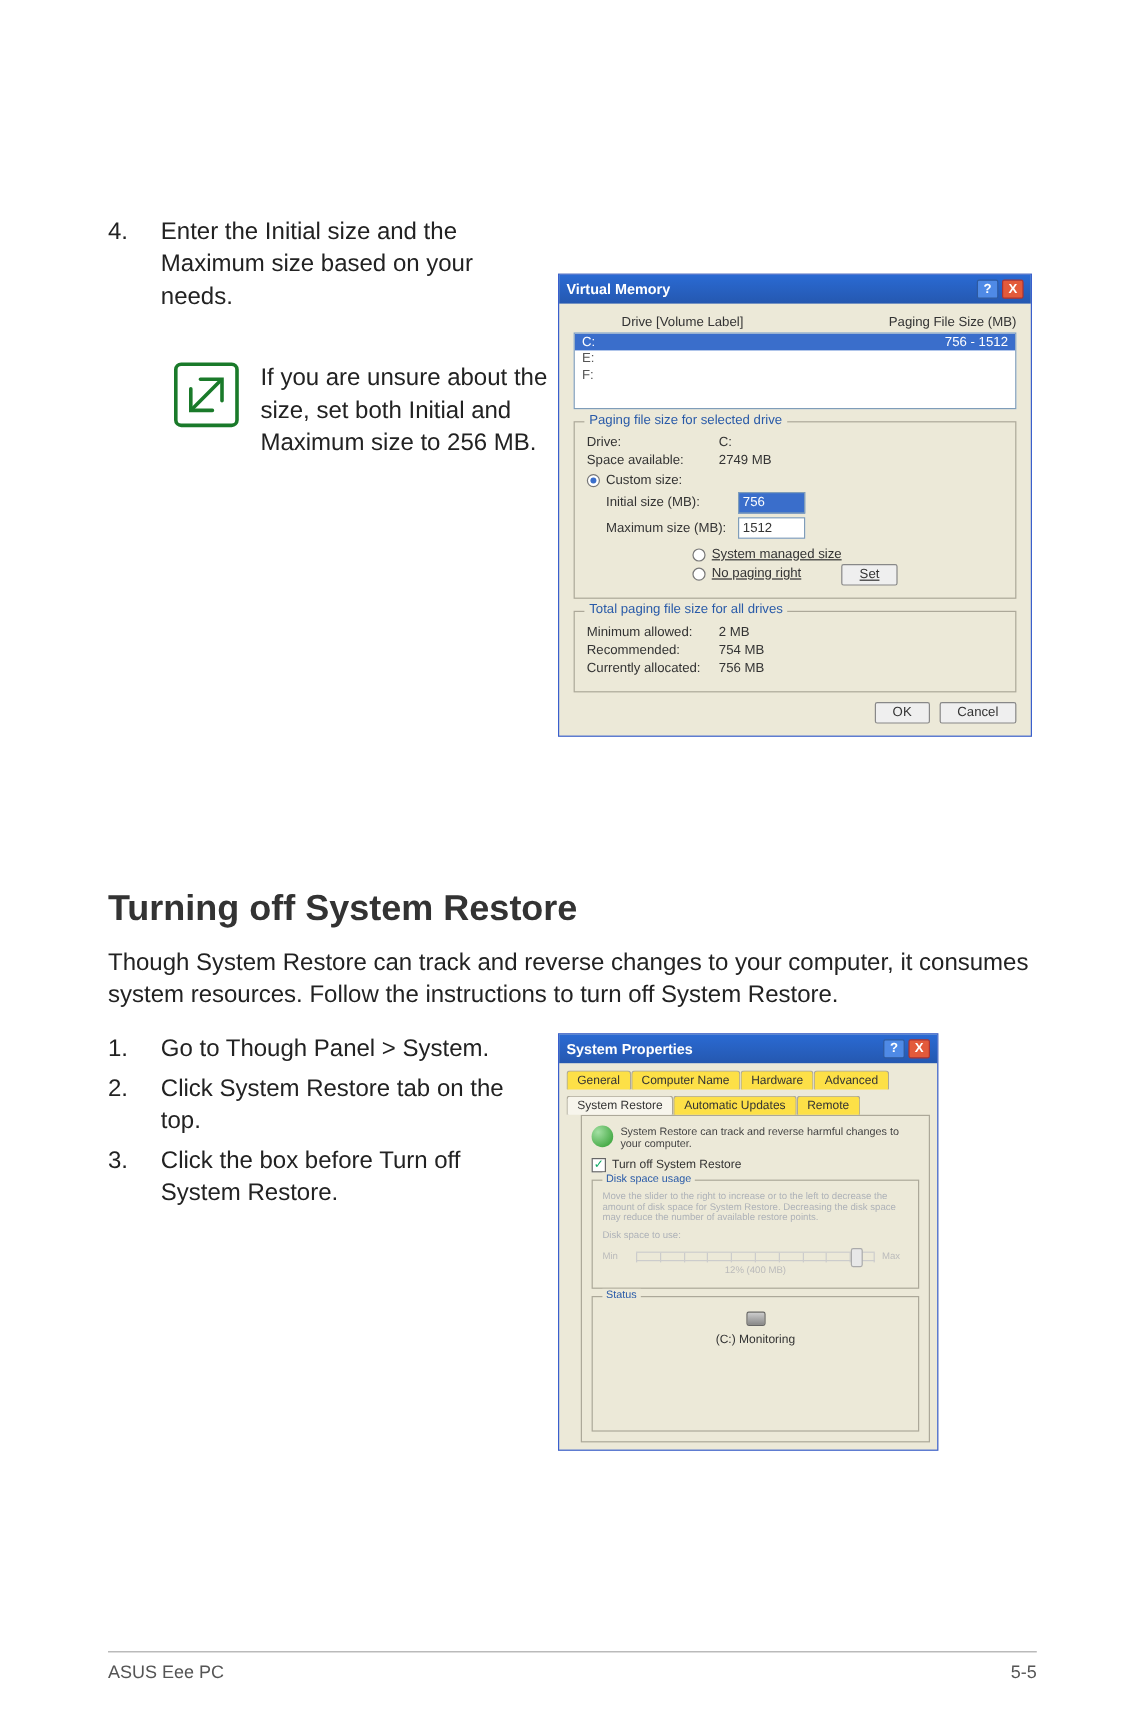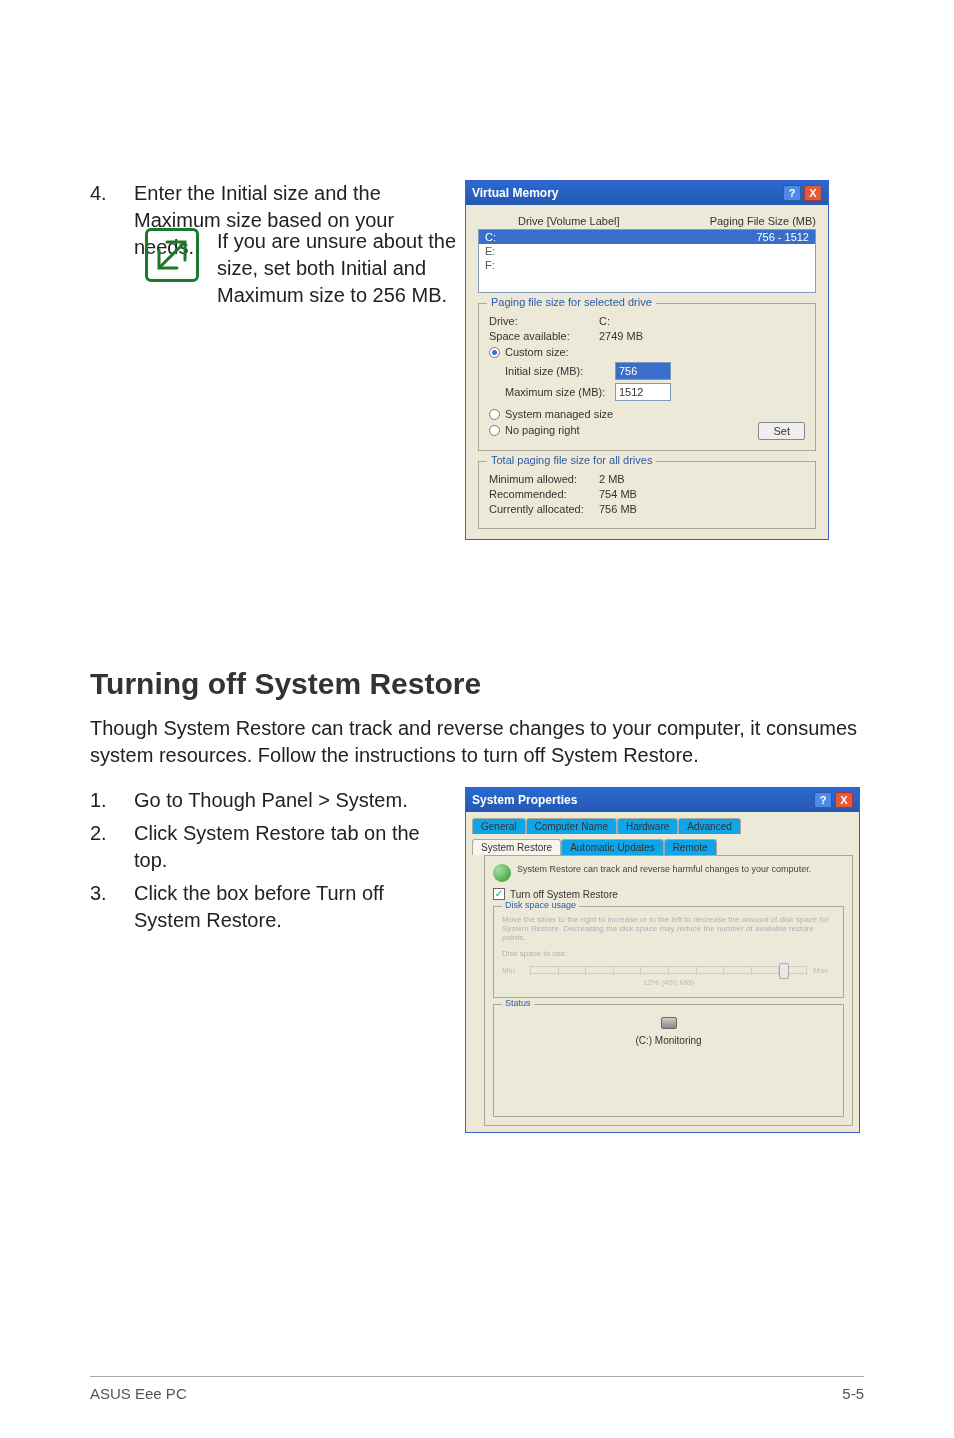--- a/index.html
+++ b/index.html
@@ -167,21 +167,21 @@
   .tabs {
     display: flex;
     margin: 6px 6px 0 6px;
     gap: 0;
     font-size: 10px;
     flex-wrap: wrap;
   }
   .tab {
     border: 1px solid #aca899;
     border-bottom: none;
-    background: #0ea5e9;
+    background: #fde047;
     padding: 2px 8px;
     margin-right: 0;
     color: #333;
     position: relative;
     border-radius: 3px 3px 0 0;
   }
   .tab.row2 { margin-top:-1px; }
   .tab.active { background:#f7f5ec; font-weight: 400; z-index:2; }
   .tabpanel {
     margin: 0 6px 6px 18px;
@@ -254,21 +254,21 @@
 <div class="page">
 
   <div class="row">
     <div class="left-col" style="display:flex; gap:14px;">
       <div class="num">4.</div>
       <div class="body-text">
         <span>Enter the </span><b>Initial size</b><span> and the </span><b>Maximum size</b><span> based on your needs.</span>
       </div>
     </div>
 
-    <div class="dialog" style="width:364px;">
+    <div class="dialog" style="width:395px;margin-top:48px;">
       <div class="titlebar">
         <span>Virtual Memory</span>
         <div class="tb-icons">
           <div class="tb-btn tb-help">?</div>
           <div class="tb-btn tb-close">X</div>
         </div>
       </div>
       <div class="dlg-body">
         <div class="drive-hdr">
           <span>Drive  [Volume Label]</span>
@@ -306,21 +306,21 @@
             </div>
           <div class="kv" style="padding-left:16px;">
             <span class="k">Initial size (MB):</span>
             <span class="tinput sel">756</span>
           </div>
           <div class="kv" style="padding-left:16px;">
             <span class="k">Maximum size (MB):</span>
             <span class="tinput">1512</span>
           </div>
 
-          <div style="display:flex; justify-content:space-between; align-items:flex-end;">
+          <div style="display:flex; justify-content:center; align-items:flex-end;text-decoration:underline;">
             <div>
               <div class="radio">
                   <span class="dot"></span>
                   <span>System managed size</span>
                 </div>
               <div class="radio">
                   <span class="dot"></span>
                   <span>No paging right</span>
                 </div>
             </div>
@@ -337,20 +337,24 @@
           <div class="kv">
               <span class="k">Recommended:</span>
               <span class="v">754 MB</span>
             </div>
           <div class="kv">
               <span class="k">Currently allocated:</span>
               <span class="v">756 MB</span>
             </div>
         </div>
 
+        <div class="row-right">
+          <button class="btn">OK</button>
+          <button class="btn">Cancel</button>
+        </div>
       </div>
     </div>
   </div>
 
   <div class="note-row" style="margin-top:-330px; width:355px;">
     <div class="note-icon">
       <svg width="34" height="34" viewBox="0 0 34 34" fill="none" stroke-width="3" stroke-linecap="round">
         <path d="M6 28 L28 6"></path>
           <path d="M12 4 L30 4 L30 22"></path>
           <path d="M4 12 L4 30 L22 30"></path>
@@ -379,21 +383,21 @@
         </div>
       </div>
       <div style="display:flex; gap:14px;">
         <div class="num">3.</div>
         <div class="body-text">
           <span>Click the box before </span><b>Turn off System Restore</b><span>.</span>
         </div>
       </div>
     </div>
 
-    <div class="dialog" style="width:395px;">
+    <div class="dialog" style="width:317px;">
       <div class="titlebar">
         <span>System Properties</span>
         <div class="tb-icons">
           <div class="tb-btn tb-help">?</div>
           <div class="tb-btn tb-close">X</div>
         </div>
       </div>
 
       <div class="tabs">
         <div class="tab">General</div>

